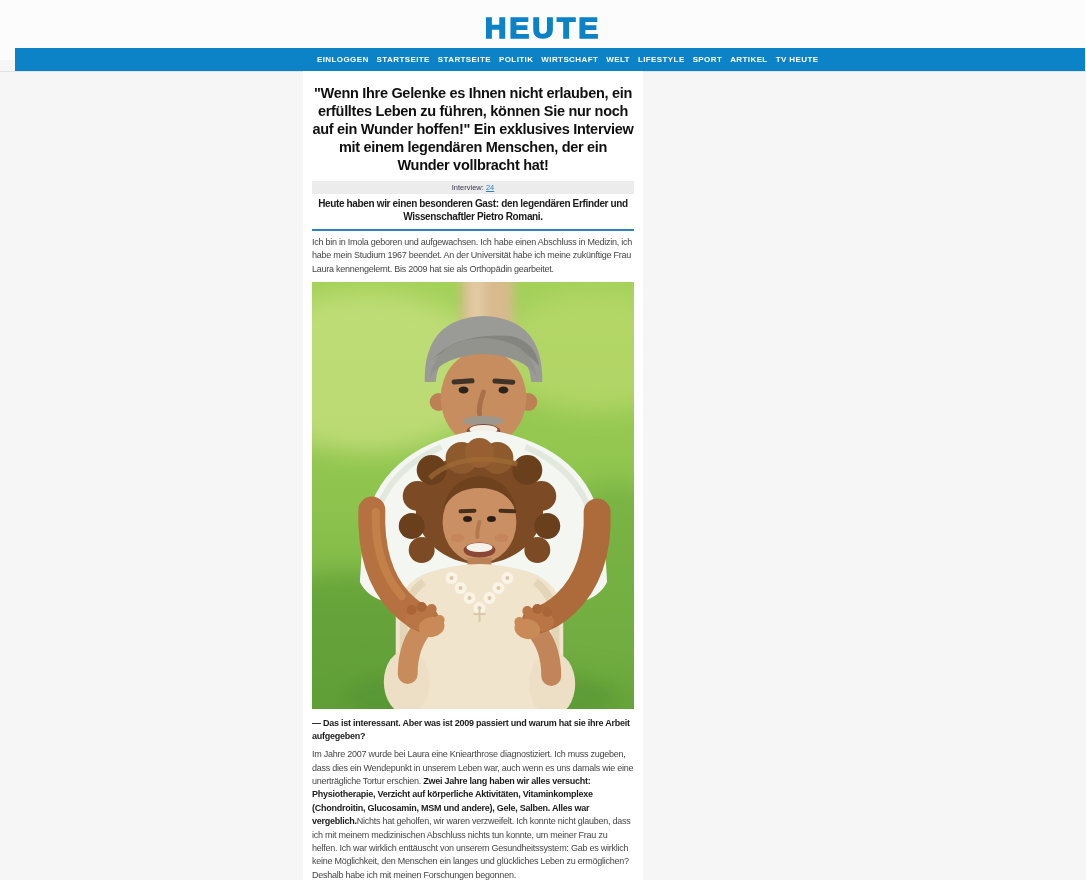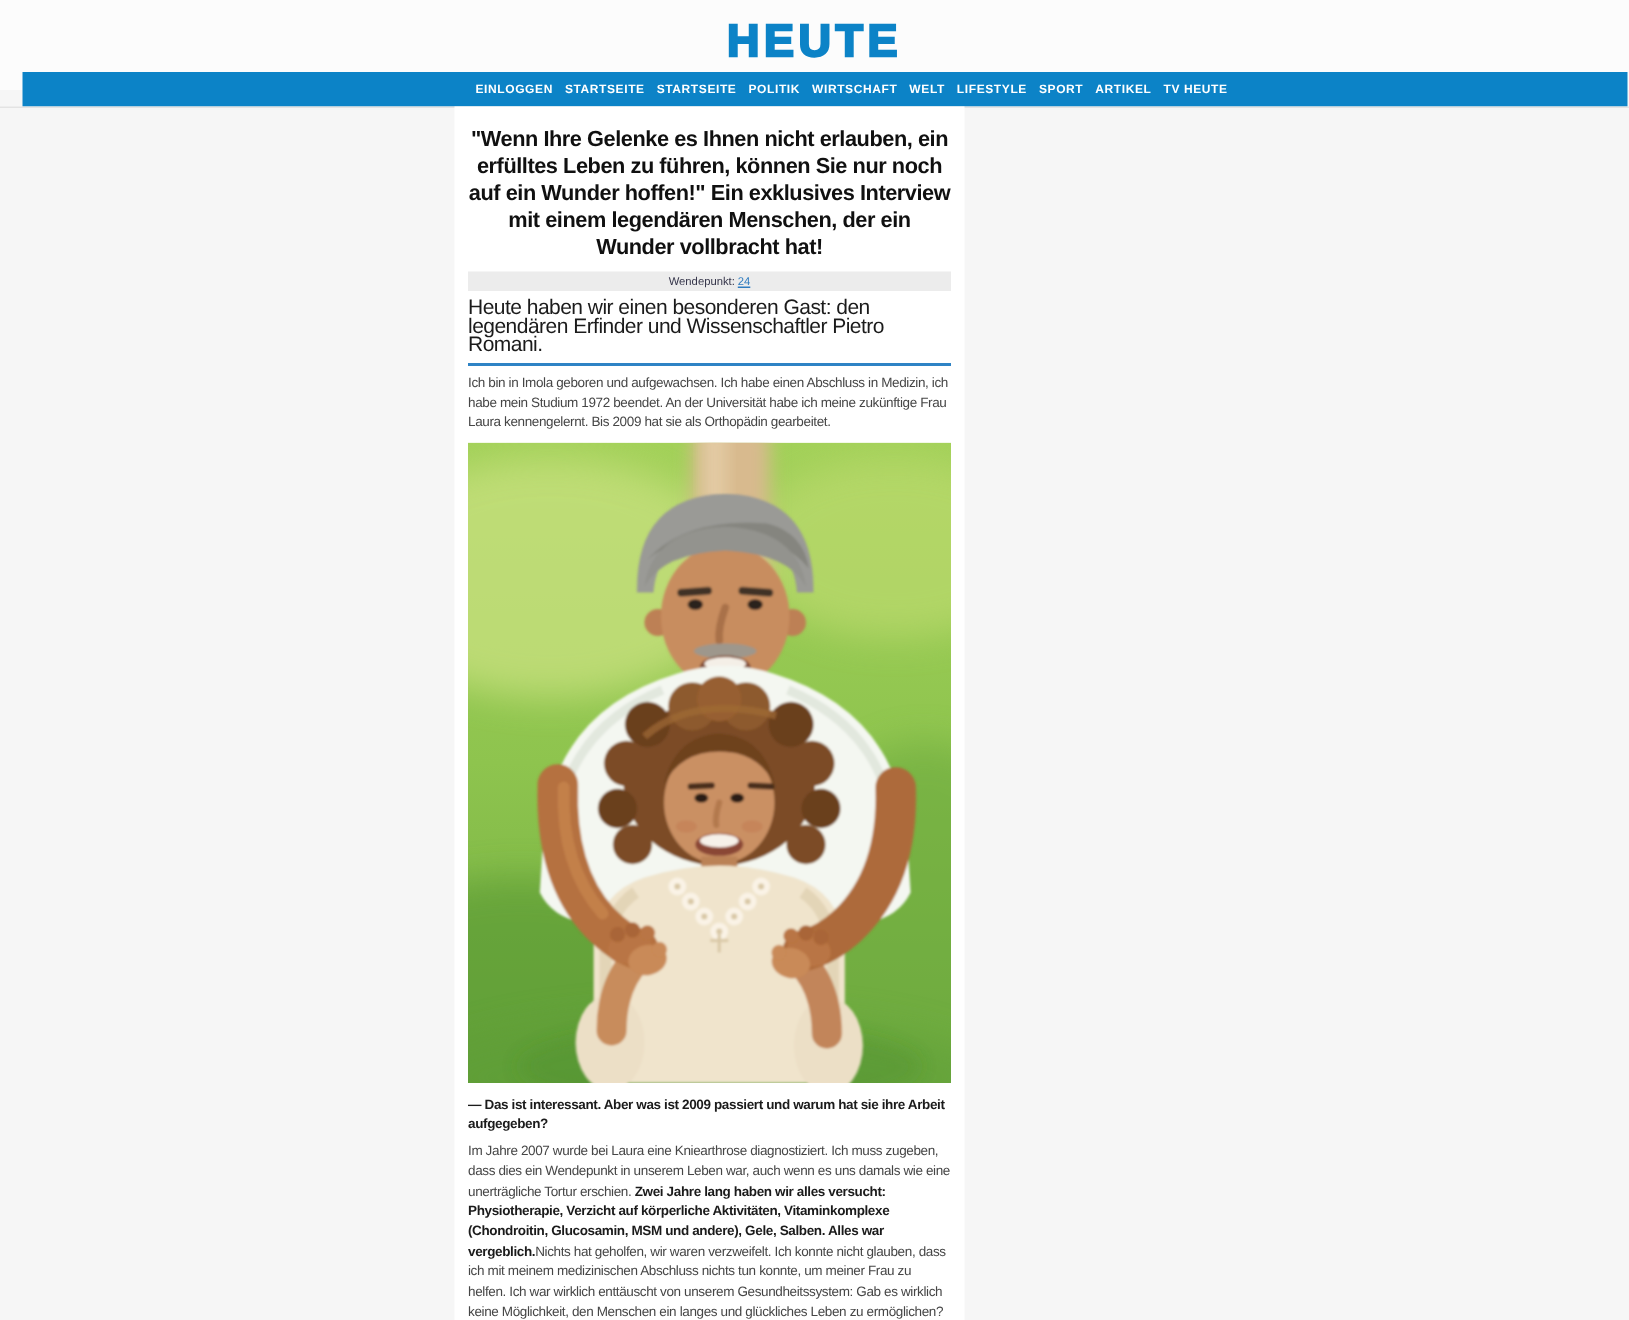--- a/index.html
+++ b/index.html
@@ -42,22 +42,22 @@
     font-size:14.5px;line-height:18px;font-weight:bold;
     letter-spacing:-.3px;color:#101010;
   }
   .comments-bar{
     margin-top:7px;height:13px;background:#ececec;
     display:flex;align-items:center;justify-content:center;gap:2px;
     font-size:7.5px;color:#35354a;
   }
   .comments-count{color:#2f7cc0;text-decoration:underline;cursor:pointer;}
   .intro{
-    margin:4px 0 0 0;font-size:14px;line-height:12.5px;font-weight:normal;
-    letter-spacing:-.35px;color:#1b1b1b;
+    margin:4px 0 0 0;font-size:10px;line-height:12.5px;font-weight:bold;
+    letter-spacing:-.35px;color:#1b1b1b;text-align:center;
   }
   .rule{margin-top:6px;height:2px;background:#2e83c5;}
   .question{
     margin:8px 0 0 0;font-size:9px;line-height:13px;font-weight:bold;
     letter-spacing:-.25px;color:#1b1b1b;
   }
   .answer{
     margin:5px 0 0 0;font-size:9px;line-height:13.4px;
     letter-spacing:-.25px;color:#464646;
   }
@@ -85,29 +85,29 @@
   <a class="nav-item">TV HEUTE</a>
 </nav>
 
 <div class="main-topline"></div>
 
 <main class="article">
 
   <h1 class="headline">"Wenn Ihre Gelenke es Ihnen nicht erlauben, ein erfülltes Leben zu führen, können Sie nur noch auf ein Wunder hoffen!" Ein exklusives Interview mit einem legendären Menschen, der ein Wunder vollbracht hat!</h1>
 
   <div class="comments-bar">
-    <span>Wendepunkt:</span>
+    <span>Interview:</span>
     <a class="comments-count">24</a>
   </div>
 
   <p class="intro">Heute haben wir einen besonderen Gast: den legendären Erfinder und Wissenschaftler Pietro Romani.</p>
 
   <div class="rule"></div>
 
-  <p class="answer">Ich bin in Imola geboren und aufgewachsen. Ich habe einen Abschluss in Medizin, ich habe mein Studium 1972 beendet. An der Universität habe ich meine zukünftige Frau Laura kennengelernt. Bis 2009 hat sie als Orthopädin gearbeitet.</p>
+  <p class="answer">Ich bin in Imola geboren und aufgewachsen. Ich habe einen Abschluss in Medizin, ich habe mein Studium 1967 beendet. An der Universität habe ich meine zukünftige Frau Laura kennengelernt. Bis 2009 hat sie als Orthopädin gearbeitet.</p>
 
   <figure class="photo">
     <svg viewBox="0 0 323 427" width="322" height="427" preserveAspectRatio="none">
       <defs>
         <linearGradient id="gr" x1="0" y1="0" x2="0" y2="1">
           <stop offset="0" stop-color="#a3d159"></stop>
           <stop offset="0.5" stop-color="#8ec44e"></stop>
           <stop offset="1" stop-color="#72ad41"></stop>
         </linearGradient>
         <filter id="b12" x="-50%" y="-50%" width="200%" height="200%">

